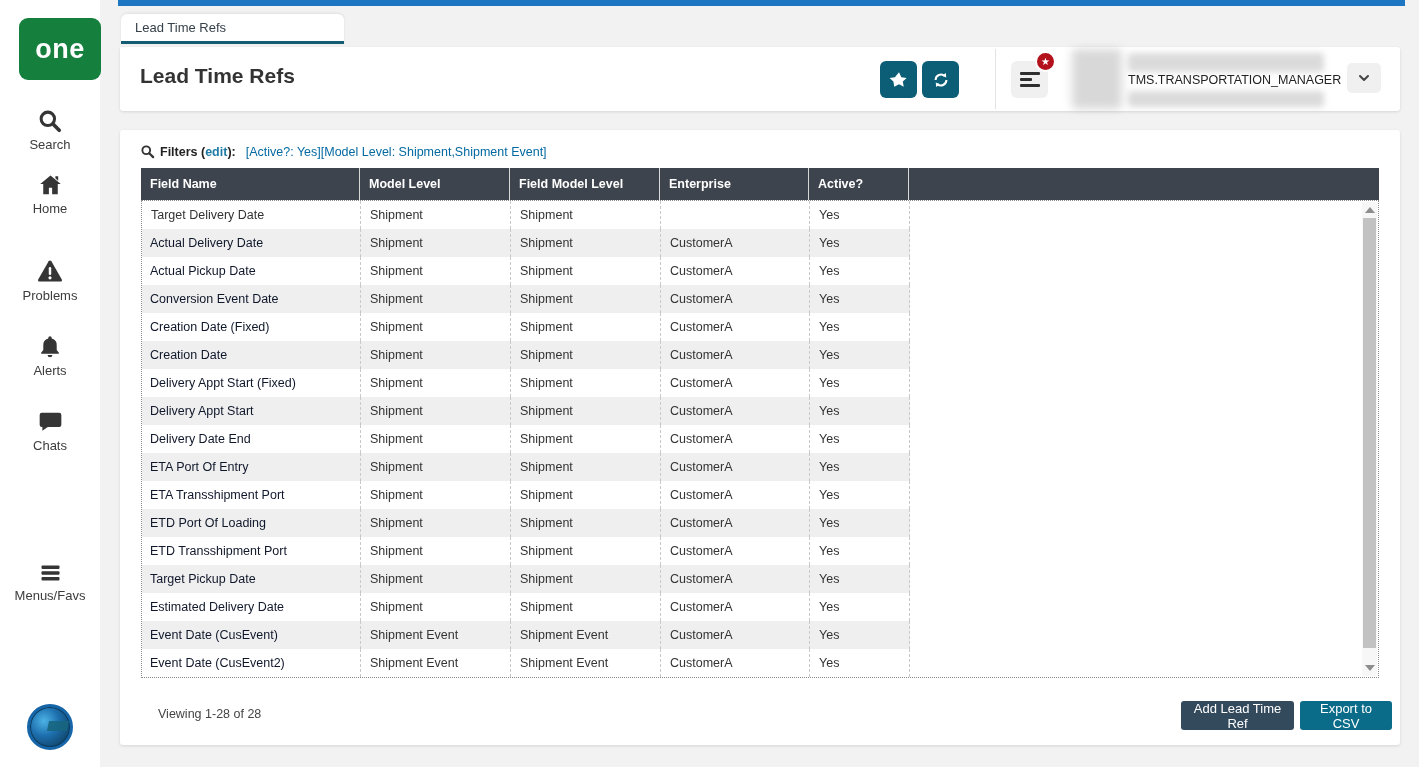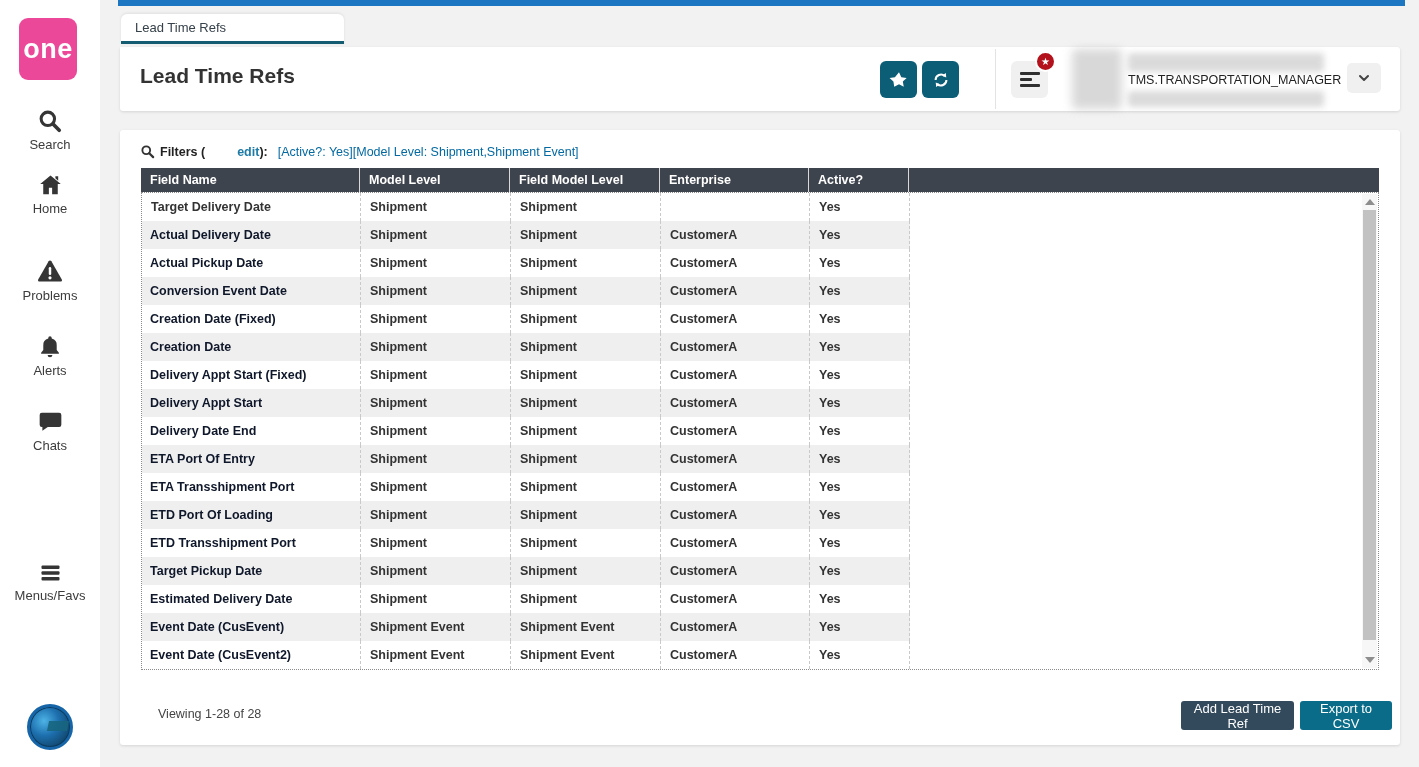--- a/index.html
+++ b/index.html
@@ -1,21 +1,21 @@
 <!DOCTYPE html>
 <html><head>
 <meta charset="utf-8">
 <style>
   * { margin:0; padding:0; box-sizing:border-box; }
   html,body { width:1419px; height:767px; overflow:hidden; }
   body { background:#f2f2f2; font-family:"Liberation Sans", sans-serif; color:#333; position:relative; }
 
   
   .sidebar { position:absolute; left:0; top:0; width:100px; height:767px; background:#ffffff; }
-  .logo { position:absolute; left:19px; top:18px; width:58px; height:62px; background:#ec4899; border-radius:9px; display:flex; align-items:center; justify-content:center; }
+  .logo { position:absolute; left:19px; top:18px; width:82px; height:62px; background:#15803d; border-radius:9px; display:flex; align-items:center; justify-content:center; }
   .logo span { color:#fff; font-size:27px; font-weight:700; letter-spacing:0.5px; }
   .nav-item { position:absolute; left:0; width:100px; text-align:center; cursor:pointer; }
   .nav-item .ico { height:28px; display:flex; align-items:flex-end; justify-content:center; }
   .nav-item .lbl { font-size:13px; color:#3c3c3c; margin-top:3px; }
   .nav-item.disabled .lbl { color:#c3c3c3; }
   .bot-avatar { position:absolute; left:27px; top:704px; width:46px; height:46px; border-radius:50%;
      background:radial-gradient(circle at 35% 35%, #4db3e6 0%, #1d6fae 40%, #0a2f47 100%);
      border:3px solid #1565a8; box-shadow:0 0 0 1px #0c3a5c inset; }
   .bot-avatar::after { content:""; position:absolute; left:18px; top:14px; width:20px; height:10px; background:#1species; background:#17657f; opacity:.9; transform:skewX(-12deg); }
 
@@ -41,33 +41,33 @@
   .blur-line { position:absolute; background:#d2d2d2; filter:blur(3px); border-radius:3px; opacity:.8; }
   .blur-name { left:1008px; top:6px; width:196px; height:19px; }
   .blur-sub  { left:1008px; top:44px; width:196px; height:16px; }
   .user-role { position:absolute; left:1008px; top:26px; width:196px; text-align:center; font-size:12.5px; color:#222; white-space:nowrap; }
   .chevron-btn { position:absolute; left:1227px; top:16px; width:34px; height:30px; background:#f0f0f0; border-radius:5px; display:flex; align-items:center; justify-content:center; cursor:pointer; }
 
   
   .content-card { position:absolute; left:120px; top:130px; width:1280px; height:615px; background:#fff; border-radius:3px; box-shadow:0 1px 3px rgba(0,0,0,.12); }
   .filters-row { position:absolute; left:20px; top:14px; display:flex; align-items:center; font-size:12.5px; }
   .filters-row .bold { font-weight:700; color:#222; }
-  .filters-row .edit { color:#1d7ba6; font-weight:700; cursor:pointer;margin-left:32px; }
+  .filters-row .edit { color:#1d7ba6; font-weight:700; cursor:pointer; }
   .filters-row .summary { margin-left:10px; color:#0369a1; }
   .filters-row svg { margin-right:5px; }
 
   
   .tbl { position:absolute; left:21px; top:38px; width:1238px; }
-  .thead { display:flex; background:#3e444d; height:24px; }
+  .thead { display:flex; background:#3e444d; height:32px; }
   .thcell { display:flex; align-items:center; padding-left:9px; color:#fff; font-size:12.5px; font-weight:700; border-right:1px solid #d9d9d9; }
   .thcell:last-child { border-right:none; }
   .c0 { width:219px; } .c1 { width:150px; } .c2 { width:150px; } .c3 { width:149px; } .c4 { width:100px; }
   .thfiller, .filler { flex:1; }
   .tbody { position:relative; border:1px dotted #8a8a8a; border-top:1px dotted #8a8a8a; height:478px; background:#fff; }
-  .trow { display:flex; height:28px;font-weight:bold; }
+  .trow { display:flex; height:28px; }
   .tcell { display:flex; align-items:center; padding-left:9px; font-size:12.5px; color:#333; border-right:1px dashed #c9c9c9; overflow:hidden; white-space:nowrap; }
   .tcell.filler { border-right:none; }
   .trow.alt .tcell:not(.filler) { background:#efefef; }
   .tcell.link { color:#0f172a; cursor:pointer;padding-left:8px; }
 
   
   .vscroll { position:absolute; right:1px; top:1px; width:15px; height:474px; background:#f7f7f7; }
   .vthumb { position:absolute; left:1px; top:16px; width:13px; height:430px; background:#c2c2c2; }
   .arrow-up, .arrow-down { position:absolute; left:3px; width:0; height:0; border-left:5px solid transparent; border-right:5px solid transparent; }
   .arrow-up { top:5px; border-bottom:6px solid #8d8d8d; }

